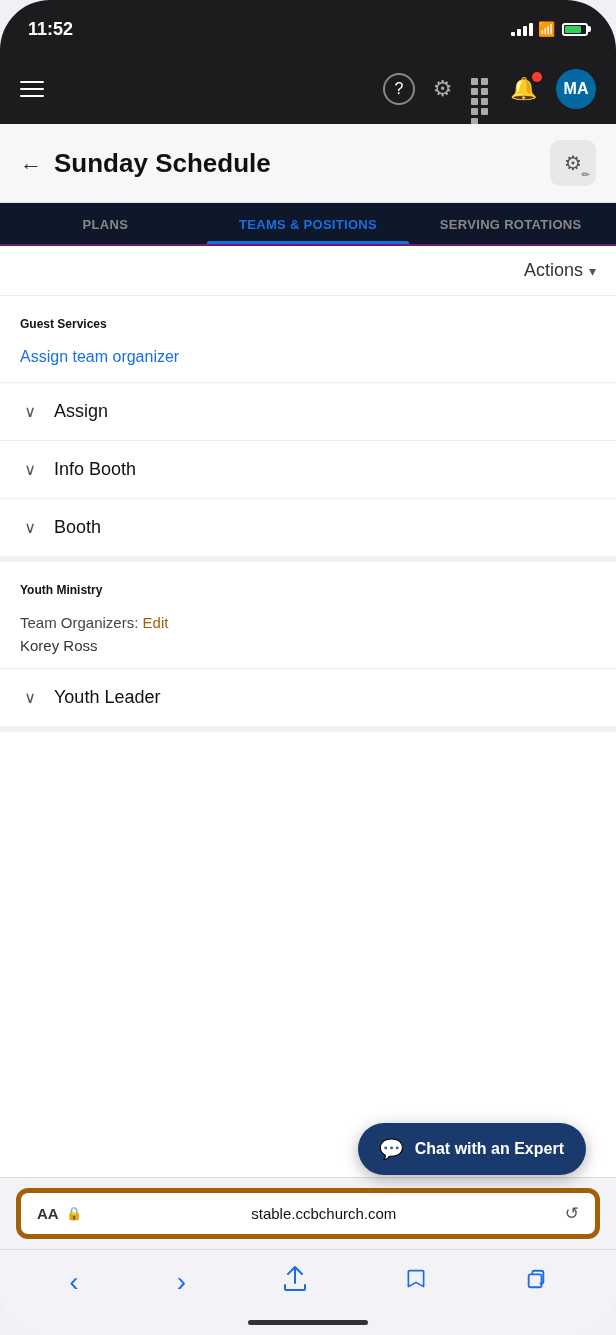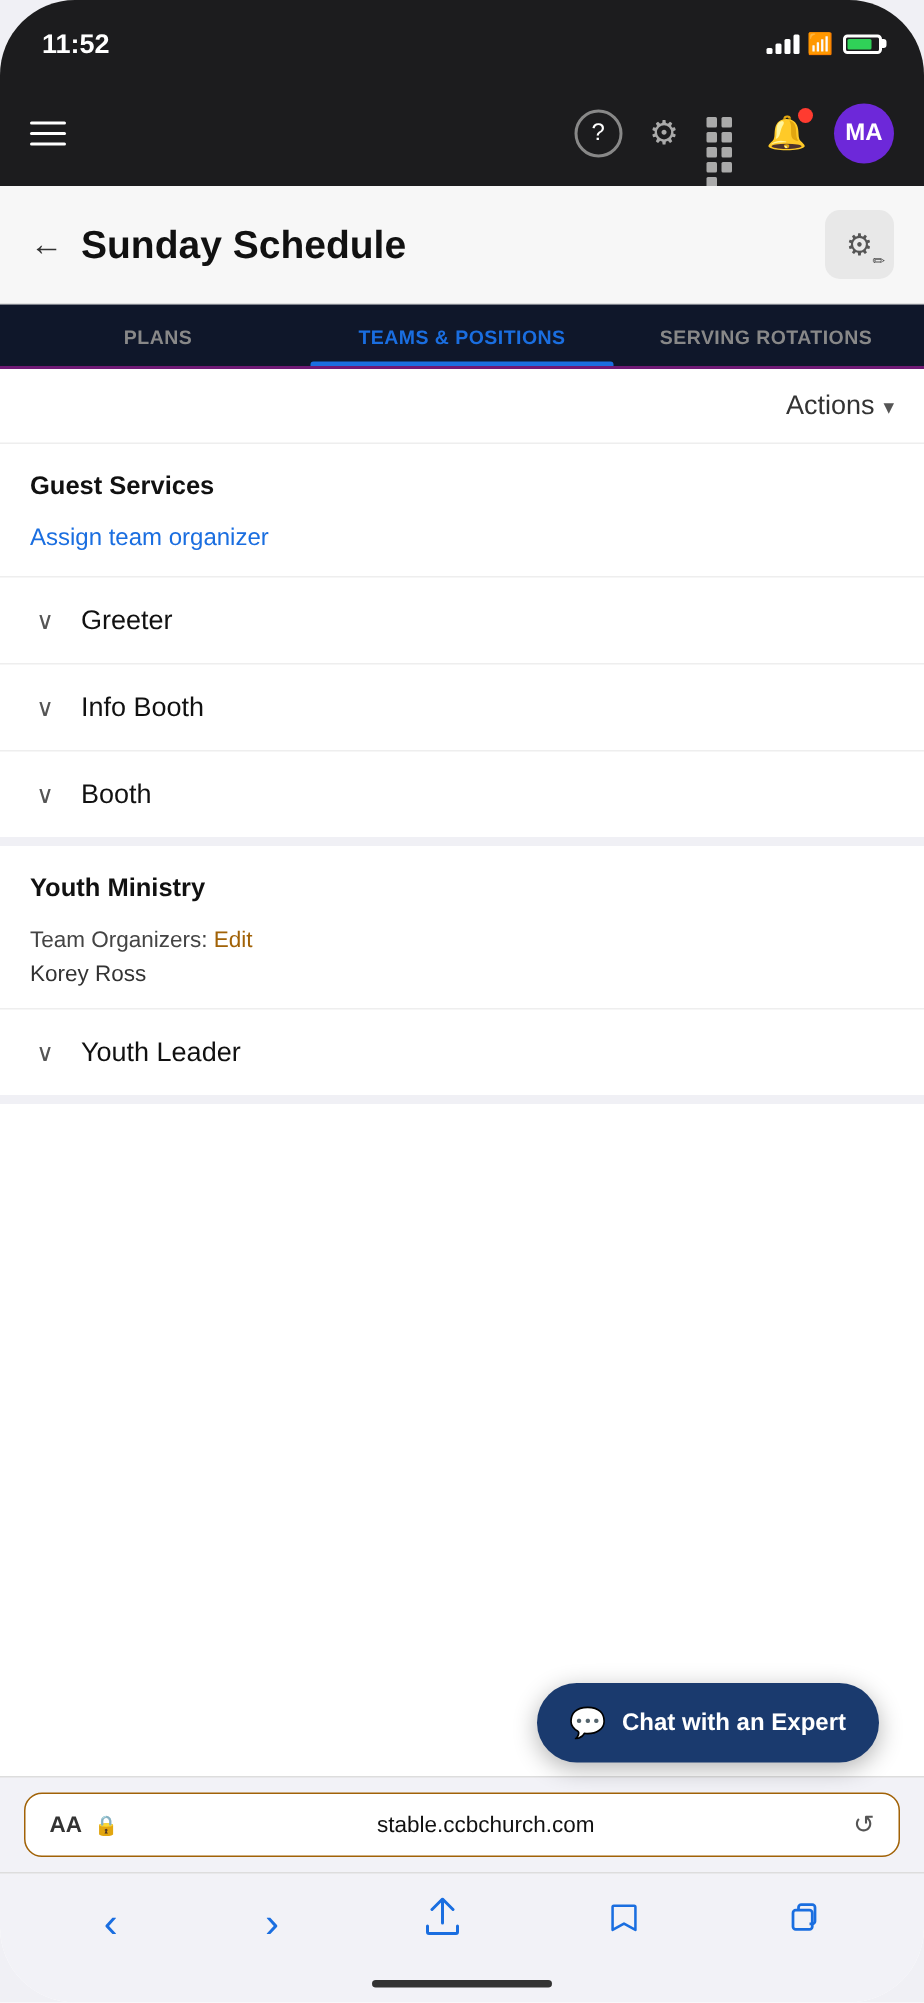--- a/index.html
+++ b/index.html
@@ -182,21 +182,21 @@
       width: 10px;
       height: 10px;
       background: #ff3b30;
       border-radius: 50%;
     }
 
     .avatar {
       width: 40px;
       height: 40px;
       border-radius: 50%;
-      background: #6d28d9;
+      background: #0369a1;
       display: flex;
       align-items: center;
       justify-content: center;
       color: white;
       font-weight: 600;
       font-size: 16px;
       cursor: pointer;
     }
 
     
@@ -324,21 +324,21 @@
     .section {
       background: #fff;
       border-bottom: 6px solid #f0f0f5;
     }
 
     .section-header {
       padding: 18px 20px 6px;
     }
 
     .section-title {
-      font-size: 17px;
+      font-size: 12px;
       font-weight: 700;
       color: #111;
     }
 
     .assign-link {
       color: #1a6ee0;
       font-size: 16px;
       padding: 10px 20px 16px;
       display: block;
       cursor: pointer;
@@ -422,21 +422,21 @@
       flex-shrink: 0;
     }
 
     .url-bar {
       background: #fff;
       border-radius: 12px;
       display: flex;
       align-items: center;
       padding: 10px 16px;
       gap: 8px;
-      border: 1px solid #a16207;
+      border: 5px solid #a16207;
     }
 
     .url-aa {
       font-size: 15px;
       color: #333;
       font-weight: 600;
     }
 
     .url-lock {
       font-size: 13px;
@@ -571,21 +571,21 @@
     </div>
 
     <div class="section">
       <div class="section-header">
         <span class="section-title">Guest Services</span>
       </div>
       <span class="assign-link">Assign team organizer</span>
 
       <div class="position-row">
         <span class="position-chevron">∨</span>
-        <span class="position-name">Greeter</span>
+        <span class="position-name">Assign</span>
       </div>
 
       <div class="position-row">
         <span class="position-chevron">∨</span>
         <span class="position-name">Info Booth</span>
       </div>
 
       <div class="position-row">
         <span class="position-chevron">∨</span>
         <span class="position-name">Booth</span>

